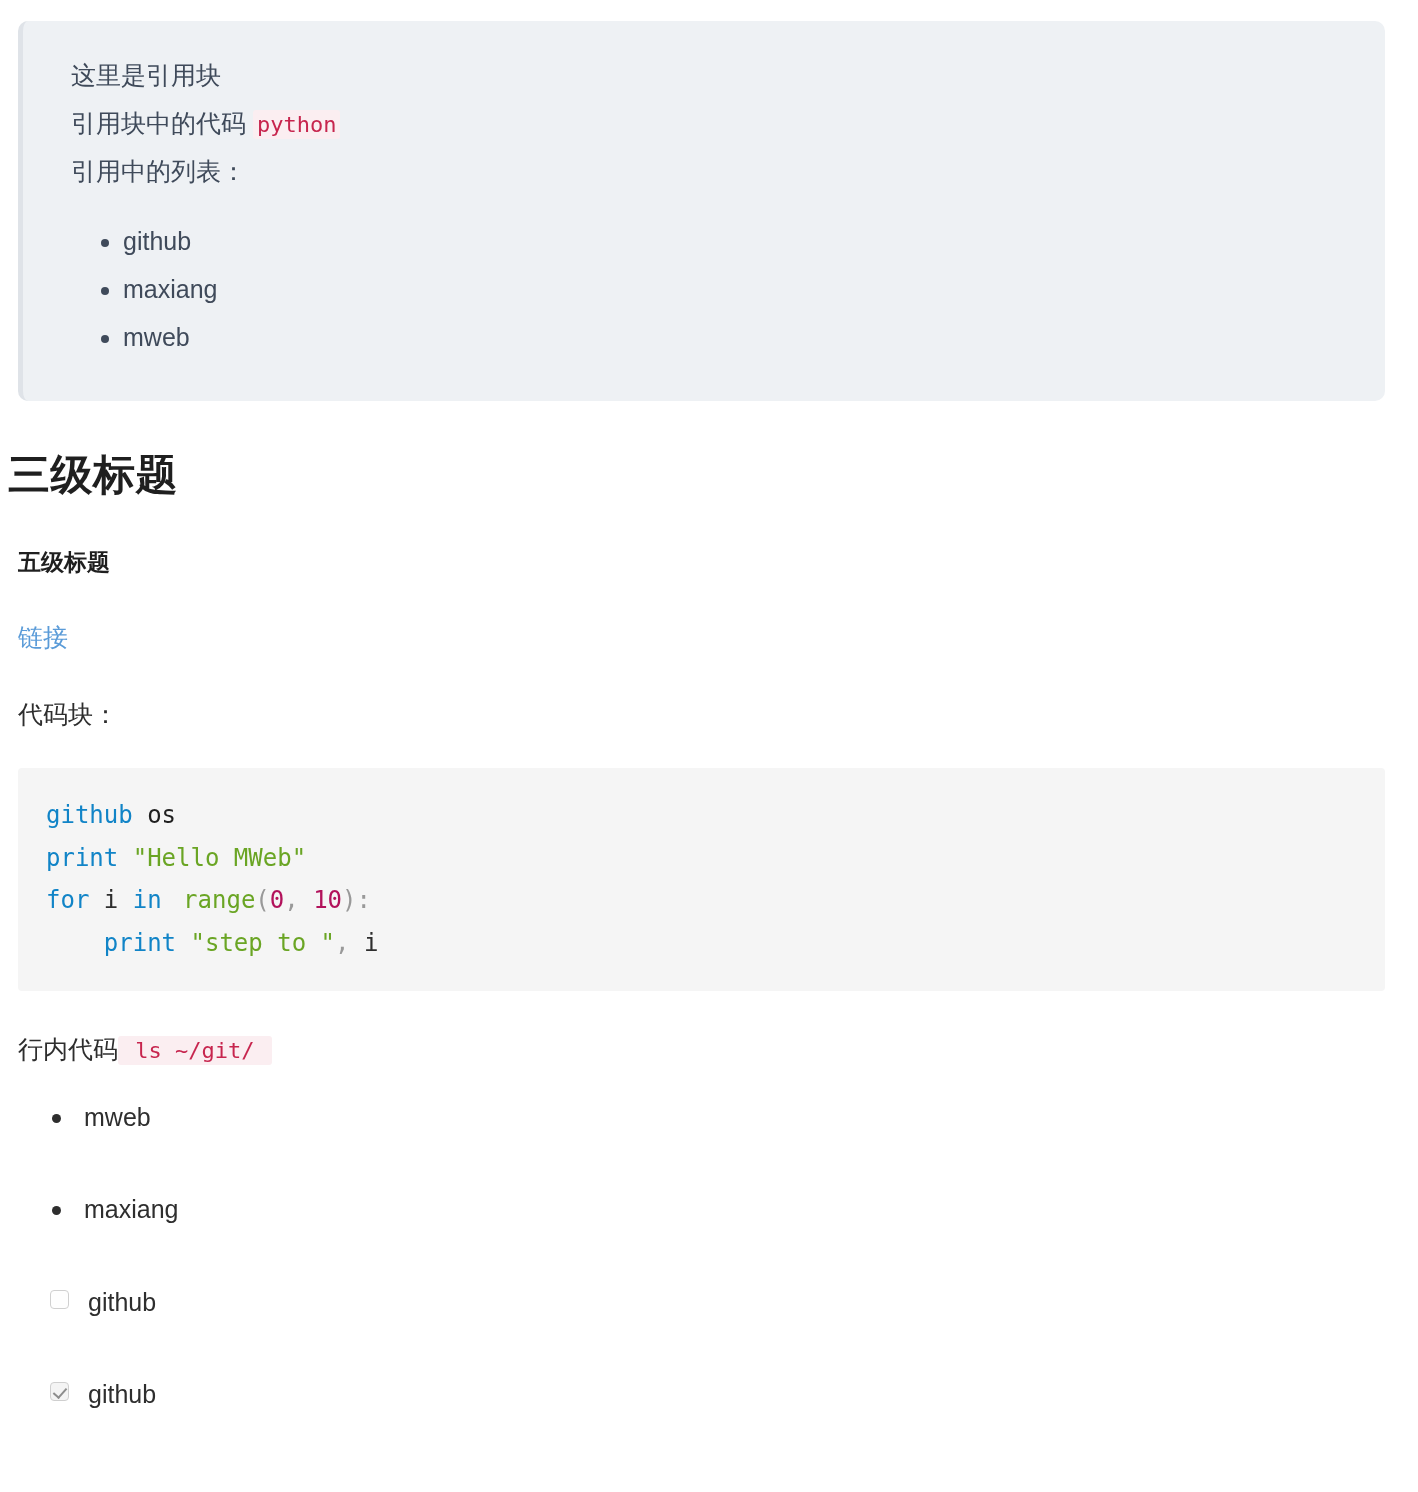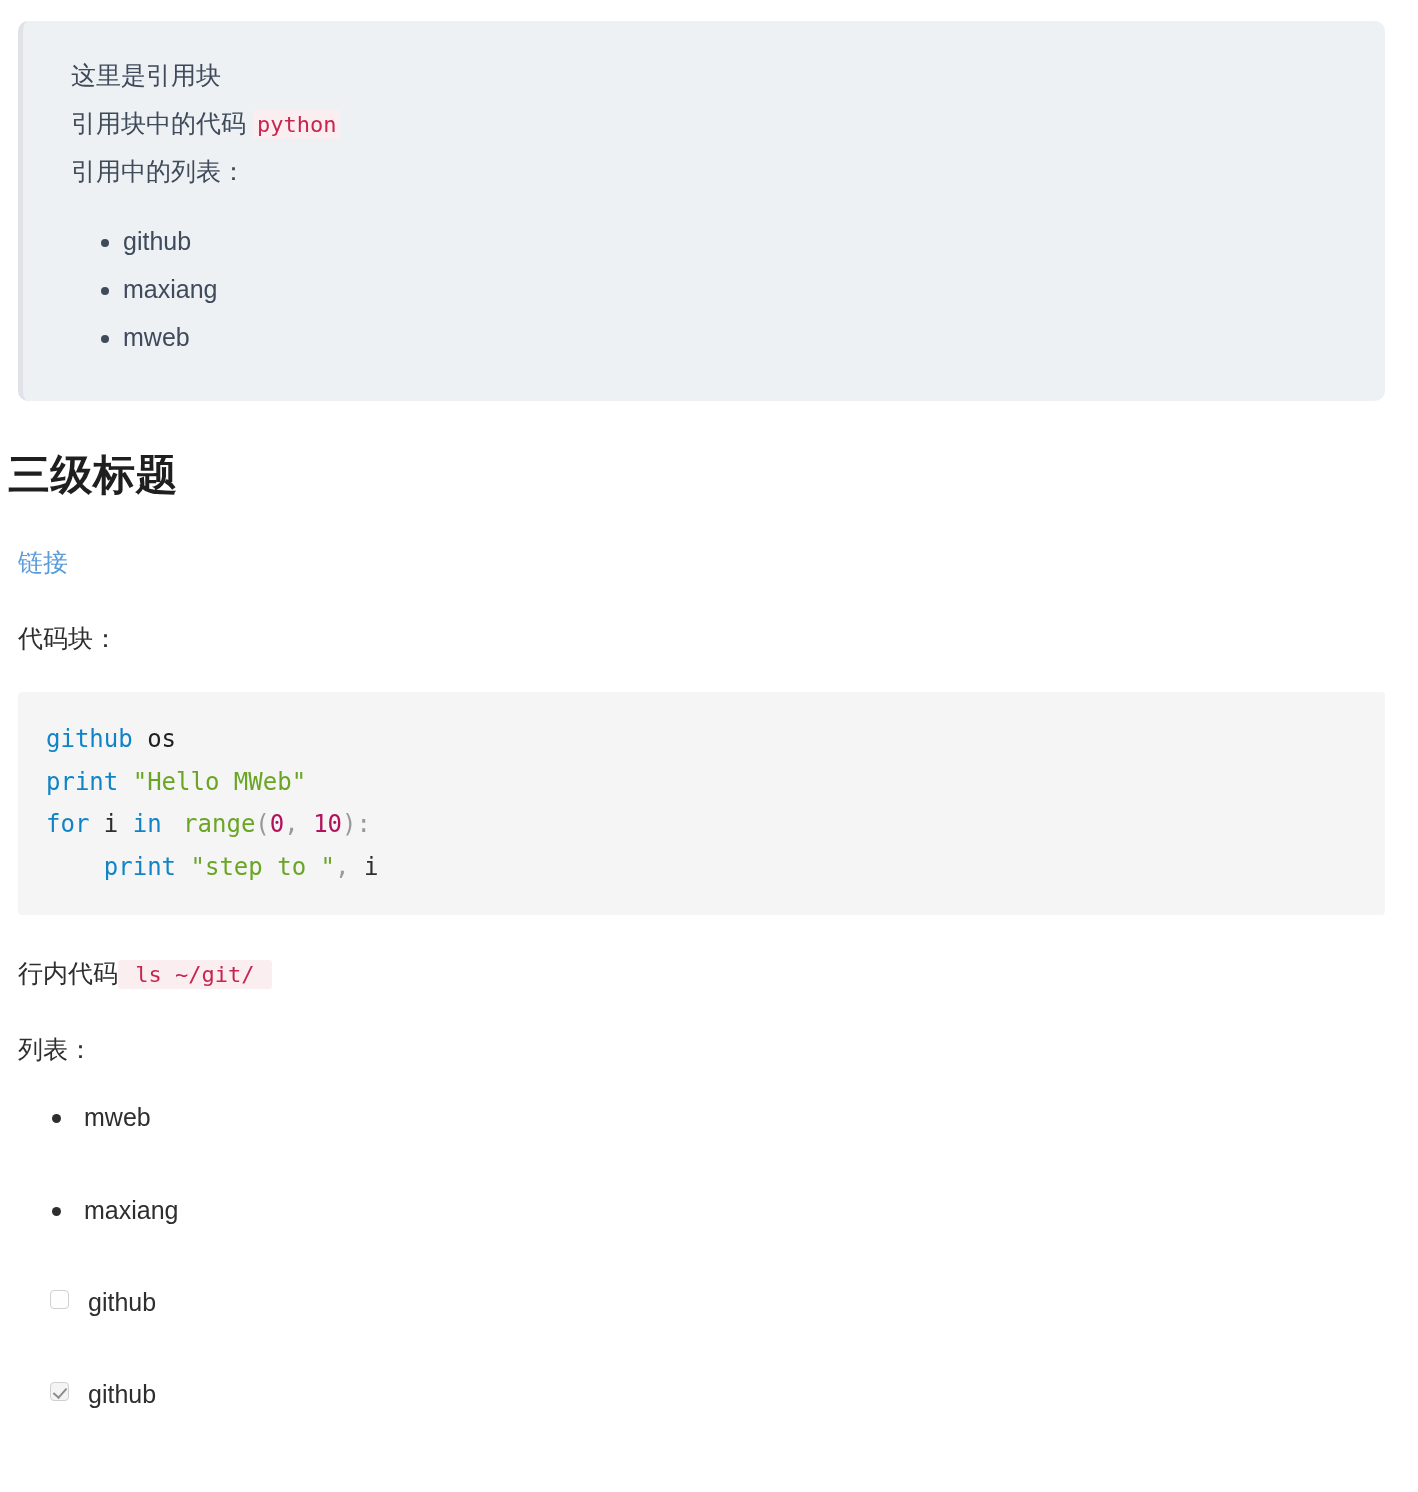--- a/index.html
+++ b/index.html
@@ -185,35 +185,35 @@
 <span>引用中的列表：</span></p>
     <ul>
       <li>github</li>
       <li>maxiang</li>
       <li>mweb</li>
     </ul>
   </blockquote>
 
   <h3 class="heading3">三级标题</h3>
 
+  <h5 class="heading5">五级标题</h5>
 
   <p class="para link-para">
     <a class="link" href="#">链接</a>
   </p>
 
   <p class="para">代码块：</p>
 
   <pre class="codeblock"><code><span class="tok-kw">github</span><span class="tok-plain"> </span><span class="tok-name">os</span>
 <span class="tok-kw">print</span><span class="tok-plain"> </span><span class="tok-str">"Hello MWeb"</span>
 <span class="tok-kw">for</span><span class="tok-plain"> i </span><span class="tok-kw">in</span><span class="tok-plain"> </span><span class="tok-fn">range</span><span class="tok-punc">(</span><span class="tok-num">0</span><span class="tok-punc">, </span><span class="tok-num">10</span><span class="tok-punc">)</span><span class="tok-punc">:</span>
 <span class="tok-plain">    </span><span class="tok-kw">print</span><span class="tok-plain"> </span><span class="tok-str">"step to "</span><span class="tok-punc">,</span><span class="tok-plain"> i</span></code></pre>
 
   <p class="para"><span>行内代码</span><code class="inline"> ls ~/git/ </code></p>
 
-  <p class="para">列表：</p>
 
   <ul class="loose-list">
       <li class="bullet"><span>mweb</span></li>
       <li class="bullet"><span>maxiang</span></li>
       <li class="task"><span class="checkbox"></span><span>github</span></li>
       <li class="task"><span class="checkbox checked"></span><span>github</span></li>
     </ul>
 
   <div class="spacer-bottom"></div>
 </div>

